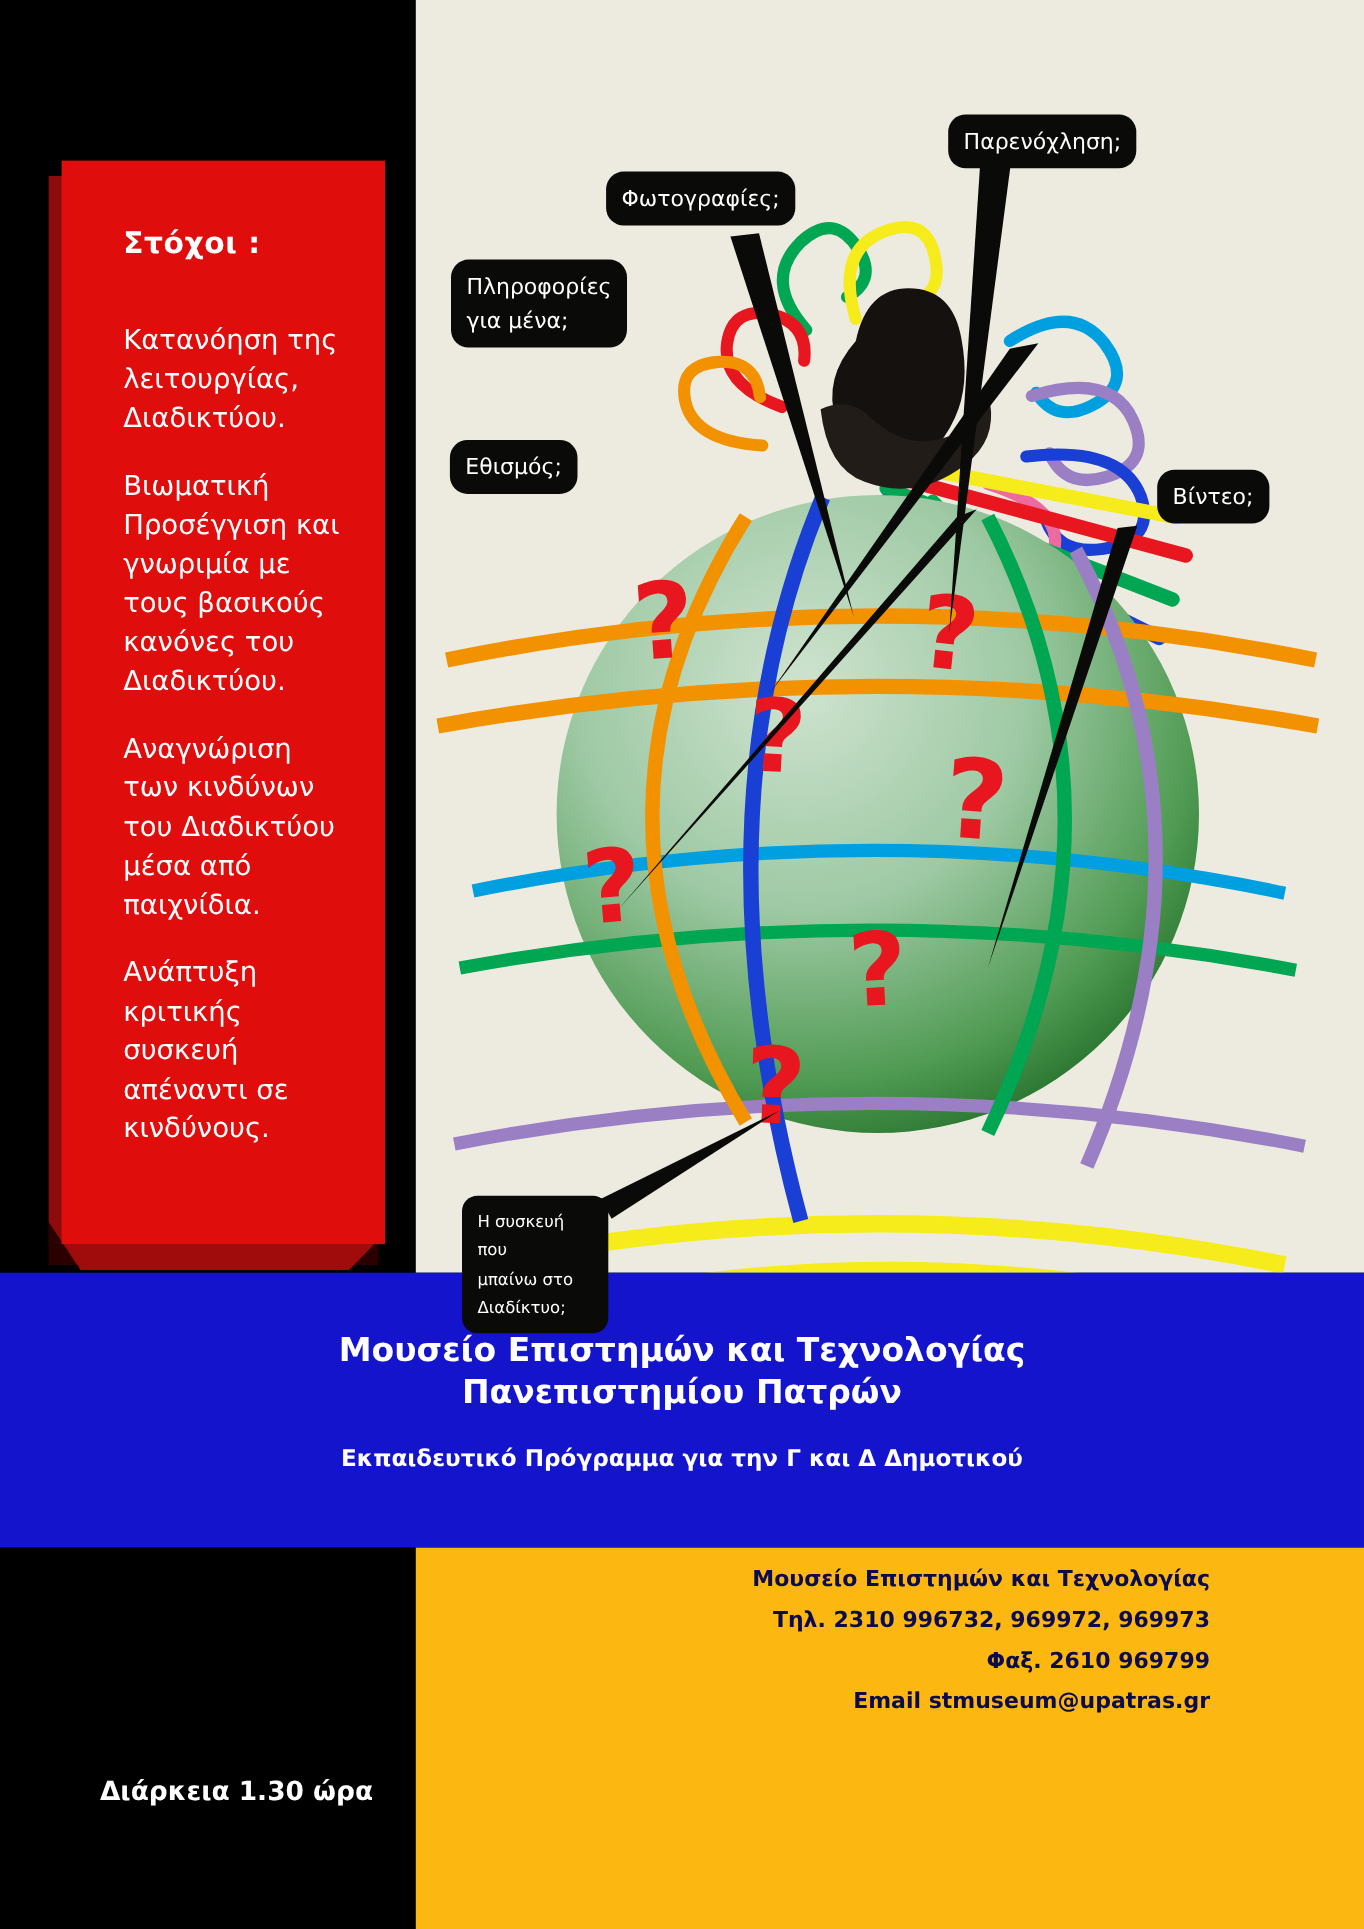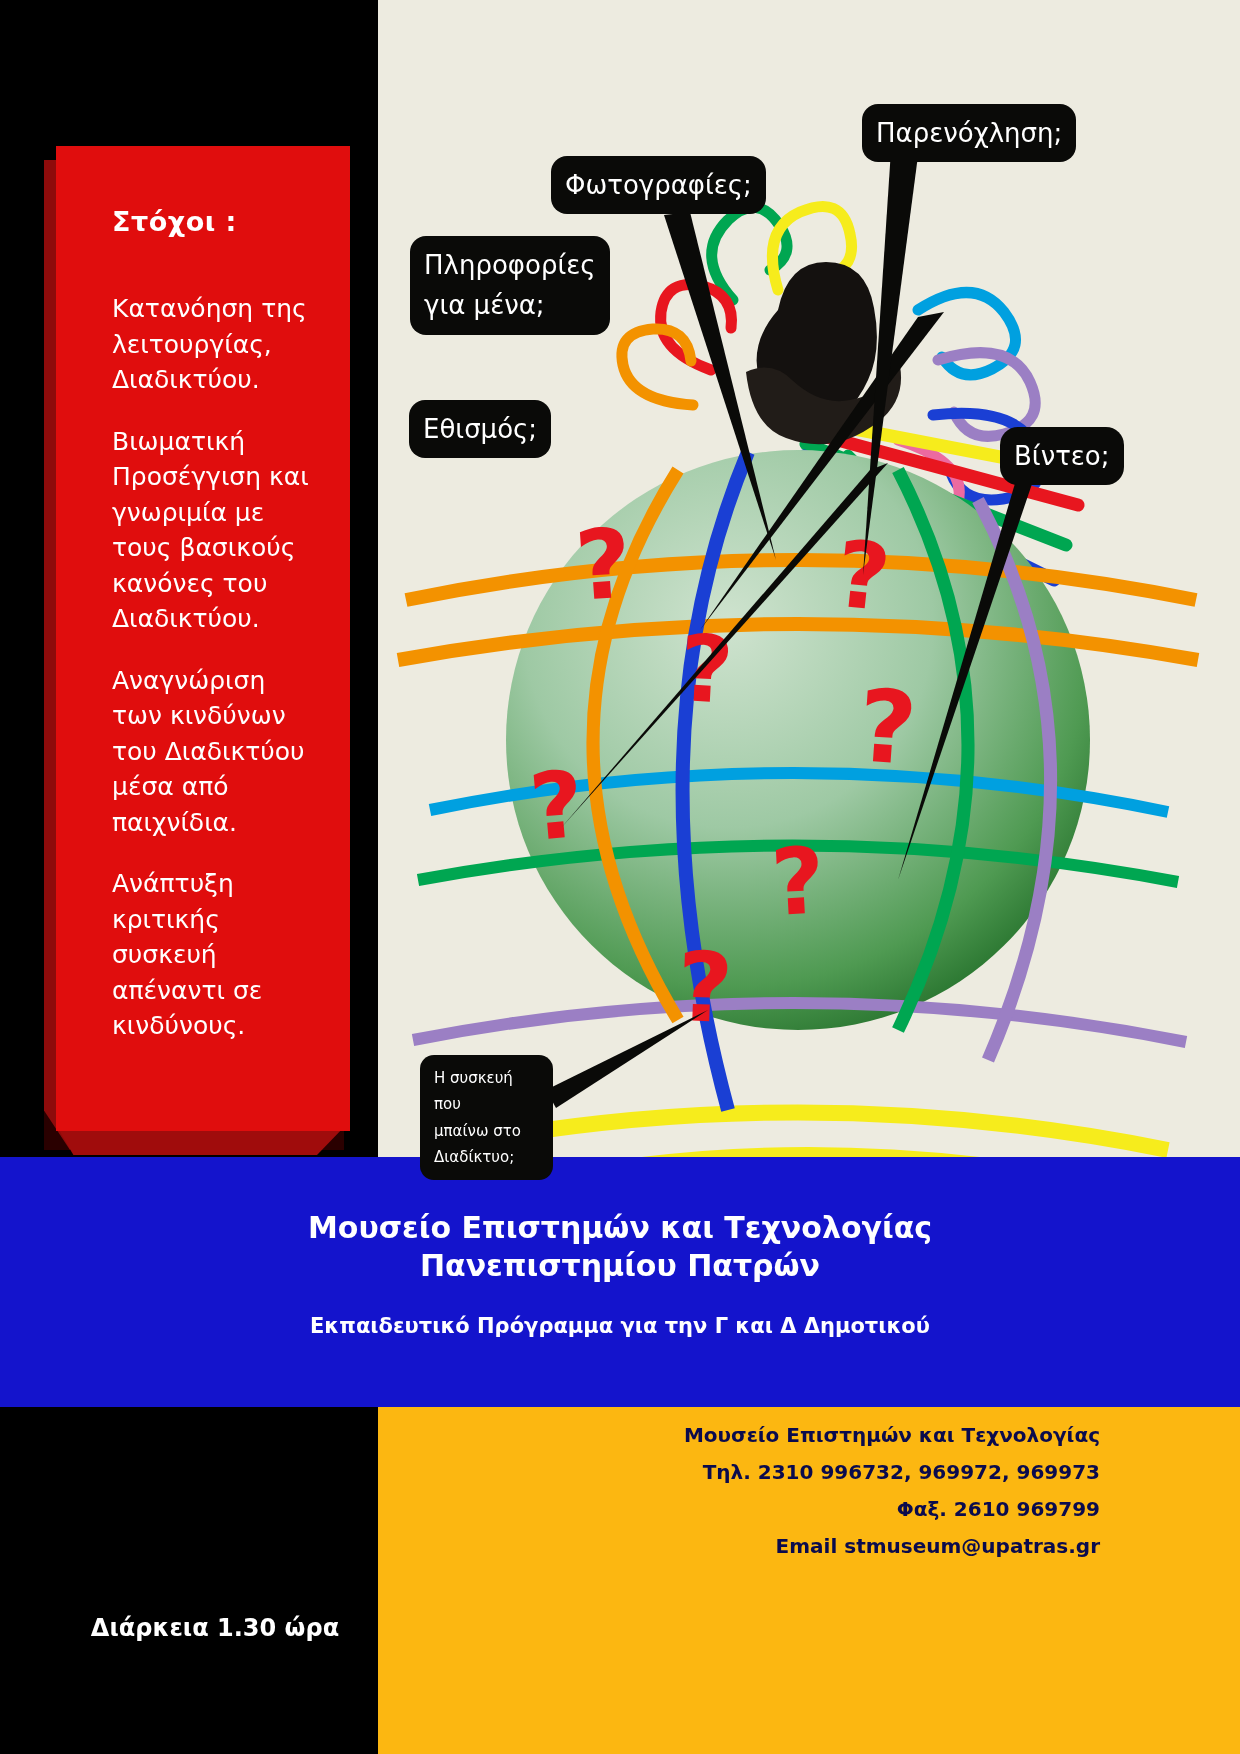--- a/index.html
+++ b/index.html
@@ -48,26 +48,26 @@
   .globe-wrap { position: absolute; left: 378px; top: 0; width: 862px; height: 1157px; overflow: hidden; }
   .globe-svg { position: absolute; left: 0; top: 0; }
 
   
   .bubble {
     position: absolute;
     background: #0a0a08;
     color: #ffffff;
     border-radius: 16px;
     padding: 9px 14px;
-    font-size: 26px;
+    font-size: 20px;
     line-height: 1.55;
     z-index: 30;
     white-space: pre-line;
   }
-  .bubble.small { font-size: 15px; line-height: 1.75; border-radius: 14px; padding: 10px 14px; }
+  .bubble.small { font-size: 15px; line-height: 1.75; border-radius: 14px; padding: 10px 14px; margin-top: 32px; }
 
   
   .blue-band {
     position: absolute; left: 0; top: 1157px; width: 1240px; height: 250px;
     background: #1414cc;
     color: #ffffff; text-align: center;
   }
   .blue-band .org1 { font-size: 30px; font-weight: bold; padding-top: 52px; line-height: 1.28; }
   .blue-band .org2 { font-size: 21px; font-weight: 700; margin-top: 28px; }
   .blue-band .prog-title {
@@ -188,21 +188,21 @@
 
   <div class="bubble" style="left:862px; top:104px;">Παρενόχληση;</div>
 
   <div class="bubble" style="left:551px; top:156px;">Φωτογραφίες;</div>
 
   <div class="bubble" style="left:410px; top:236px;">Πληροφορίες
 για μένα;</div>
 
   <div class="bubble" style="left:409px; top:400px;">Εθισμός;</div>
 
-  <div class="bubble" style="left:1000px; top:427px;border-radius:18px;">Βίντεο;</div>
+  <div class="bubble" style="left:1052px; top:427px;">Βίντεο;</div>
 
   <div class="bubble small" style="left:420px; top:1055px; width:133px;">Η συσκευή που
 μπαίνω  στο
 Διαδίκτυο;</div>
 
   <div class="blue-band">
     <div class="org1">Μουσείο  Επιστημών και Τεχνολογίας</div>
     <div class="org1" style="padding-top:0;">Πανεπιστημίου Πατρών</div>
     <div class="org2">Εκπαιδευτικό Πρόγραμμα για την Γ και Δ Δημοτικού</div>
   </div>

